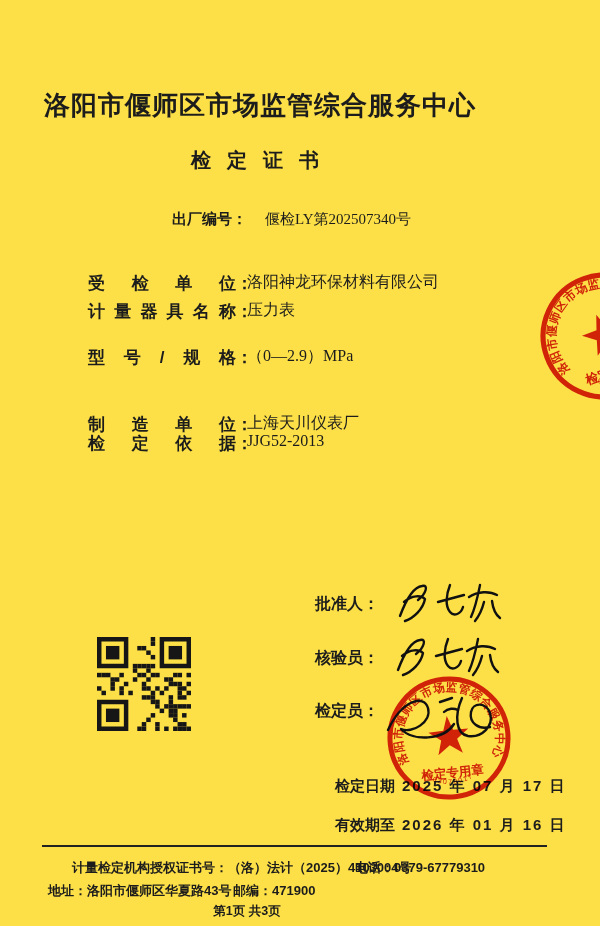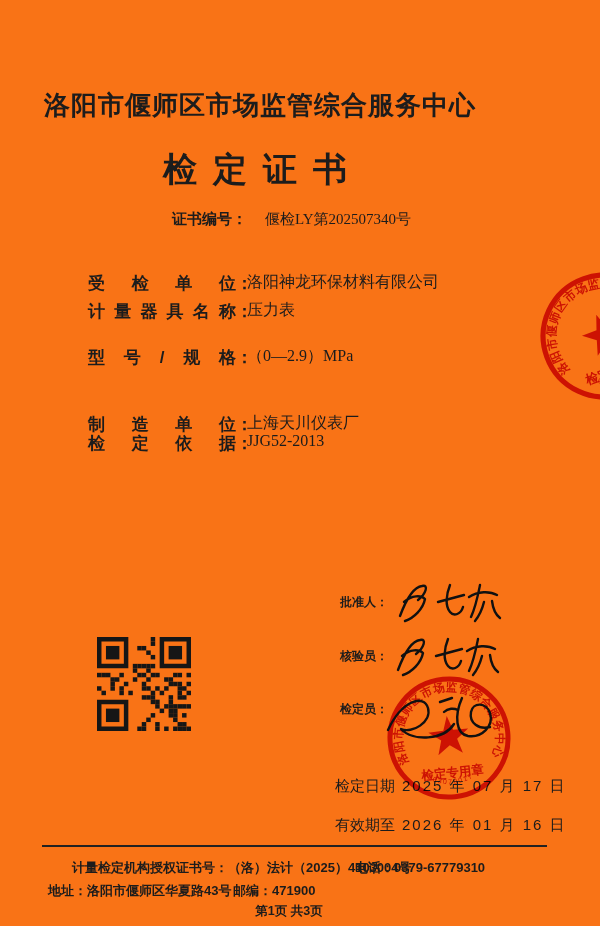--- a/index.html
+++ b/index.html
@@ -1,65 +1,65 @@
 <!DOCTYPE html>
 <html style="--seal: #d2281c;"><head>
 <meta charset="utf-8">
 <style>
   html,body{margin:0;padding:0;}
   body{width:600px;height:926px;background:#f4f4f2;font-family:"Liberation Sans",sans-serif;}
-  .page{position:relative;width:600px;height:926px;background:#f97316;overflow:hidden;color:#1c1c1c;}
+  .page{position:relative;width:600px;height:926px;background:#fde047;overflow:hidden;color:#1c1c1c;}
   .abs{position:absolute;}
 
   .org-title{top:88px;left:0;width:520px;text-align:center;font-size:26px;font-weight:bold;letter-spacing:1px;font-family:"Liberation Serif",serif;}
-  .doc-title{top:147px;left:0;width:510px;text-align:center;font-size:34px;font-weight:bold;letter-spacing:16px;text-indent:16px;font-family:"Liberation Serif",serif;}
+  .doc-title{top:147px;left:0;width:510px;text-align:center;font-size:20px;font-weight:bold;letter-spacing:16px;text-indent:16px;font-family:"Liberation Serif",serif;}
 
   .certno-row{top:210px;left:172px;font-size:15px;font-weight:bold;}
   .certno-row .val{margin-left:18px;font-weight:normal;font-family:"Liberation Serif",serif;}
 
   .field-row{left:88px;height:22px;font-size:17px;}
   .flabel{display:inline-block;width:148px;text-align:justify;text-align-last:justify;font-weight:bold;vertical-align:top;}
   .fcolon{font-weight:bold;}
   .fvalue{position:absolute;left:159px;top:0;font-weight:normal;font-family:"Liberation Serif",serif;font-size:16px;white-space:nowrap;}
 
-  .sig-row{left:340px;font-size:12px;font-weight:bold;}
+  .sig-row{left:315px;font-size:16px;font-weight:bold;}
   .sig-svg{position:absolute;z-index:5;}
   .sig-svg path{fill:none;stroke:#111;stroke-width:2.4;stroke-linecap:round;stroke-linejoin:round;}
 
-  .date-row{left:335px;font-size:15px;font-weight:normal;}
+  .date-row{left:335px;font-size:15px;font-weight:bold;}
   .date-row .dval{position:absolute;left:67px;top:0;letter-spacing:2px;white-space:nowrap;}
 
   .qr{top:637px;left:97px;width:94px;height:94px;}
   .qr svg{width:100%;height:100%;}
   .qr rect{fill:#161616;}
 
   .seal{z-index:4;mix-blend-mode:multiply;}
   .seal svg{overflow:visible;}
   .seal-ring{fill:none;stroke:var(--seal);stroke-width:5;}
   .seal-star{fill:var(--seal);}
   .seal-orgtext{fill:var(--seal);font-size:11.5px;font-weight:bold;letter-spacing:0.5px;font-family:"Liberation Serif",serif;}
   .seal-cap{fill:var(--seal);font-size:12.5px;font-weight:bold;font-family:"Liberation Serif",serif;}
   .seal-num{fill:var(--seal);font-size:7px;letter-spacing:1.5px;}
   .seal-b{top:674px;left:385px;width:128px;height:128px;transform:rotate(-6deg);}
   .seal-t{top:270px;left:538px;width:132px;height:132px;transform:rotate(-20deg);}
 
   .divider{top:845px;left:42px;width:505px;height:2px;background:#222;}
   .foot{font-size:13px;font-weight:600;white-space:nowrap;}
-  .page-num{top:903px;left:0;width:494px;text-align:center;font-size:12.5px;font-weight:600;padding-left:42px;}
+  .page-num{top:903px;left:0;width:494px;text-align:center;font-size:12.5px;font-weight:600;}
 </style>
 </head>
 <body>
 
 <div class="page">
 
   <div class="abs org-title">洛阳市偃师区市场监管综合服务中心</div>
   <div class="abs doc-title">检定证书</div>
 
   <div class="abs certno-row">
-    <span>证书编号：</span><span class="val">偃检LY第202507340号</span>
+    <span>出厂编号：</span><span class="val">偃检LY第202507340号</span>
   </div>
 
   <div class="abs field-row" style="top:300px">
     <span class="flabel">计量器具名称</span><span class="fcolon">：</span>
     <span class="fvalue">压力表</span>
   </div>
   <div class="abs field-row" style="top:272px">
     <span class="flabel">受检单位</span><span class="fcolon">：</span>
     <span class="fvalue">洛阳神龙环保材料有限公司</span>
   </div>

